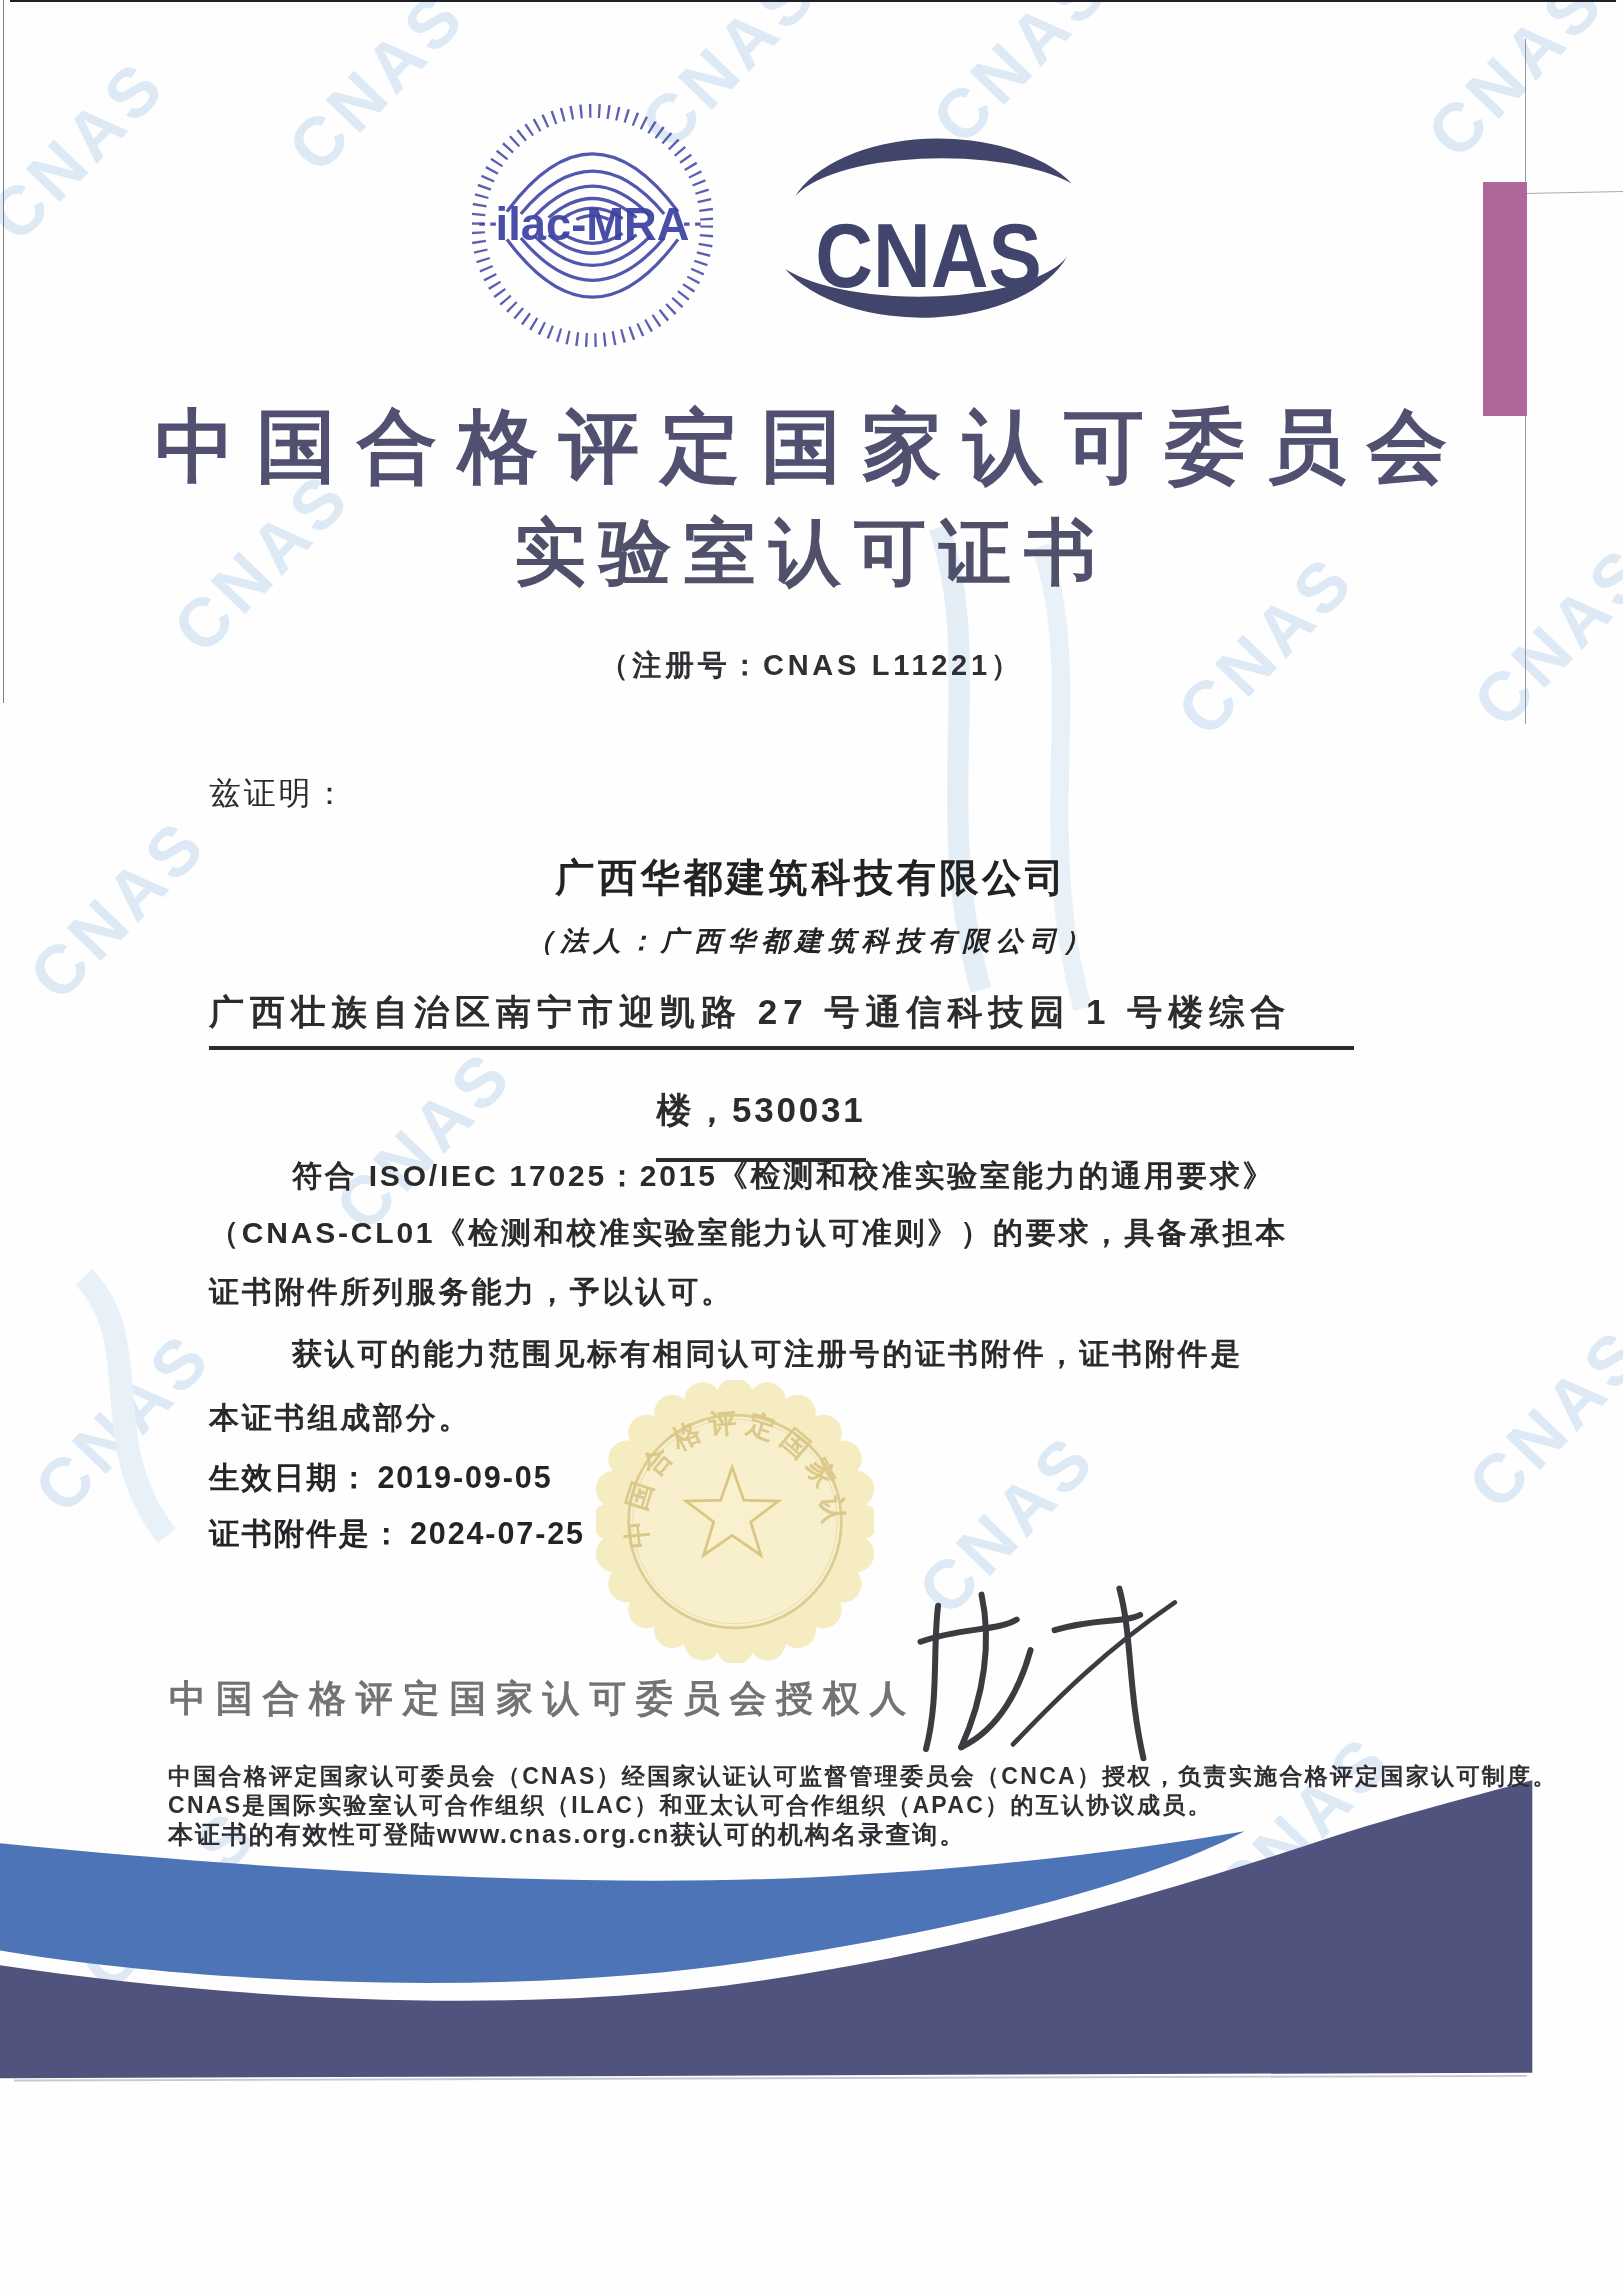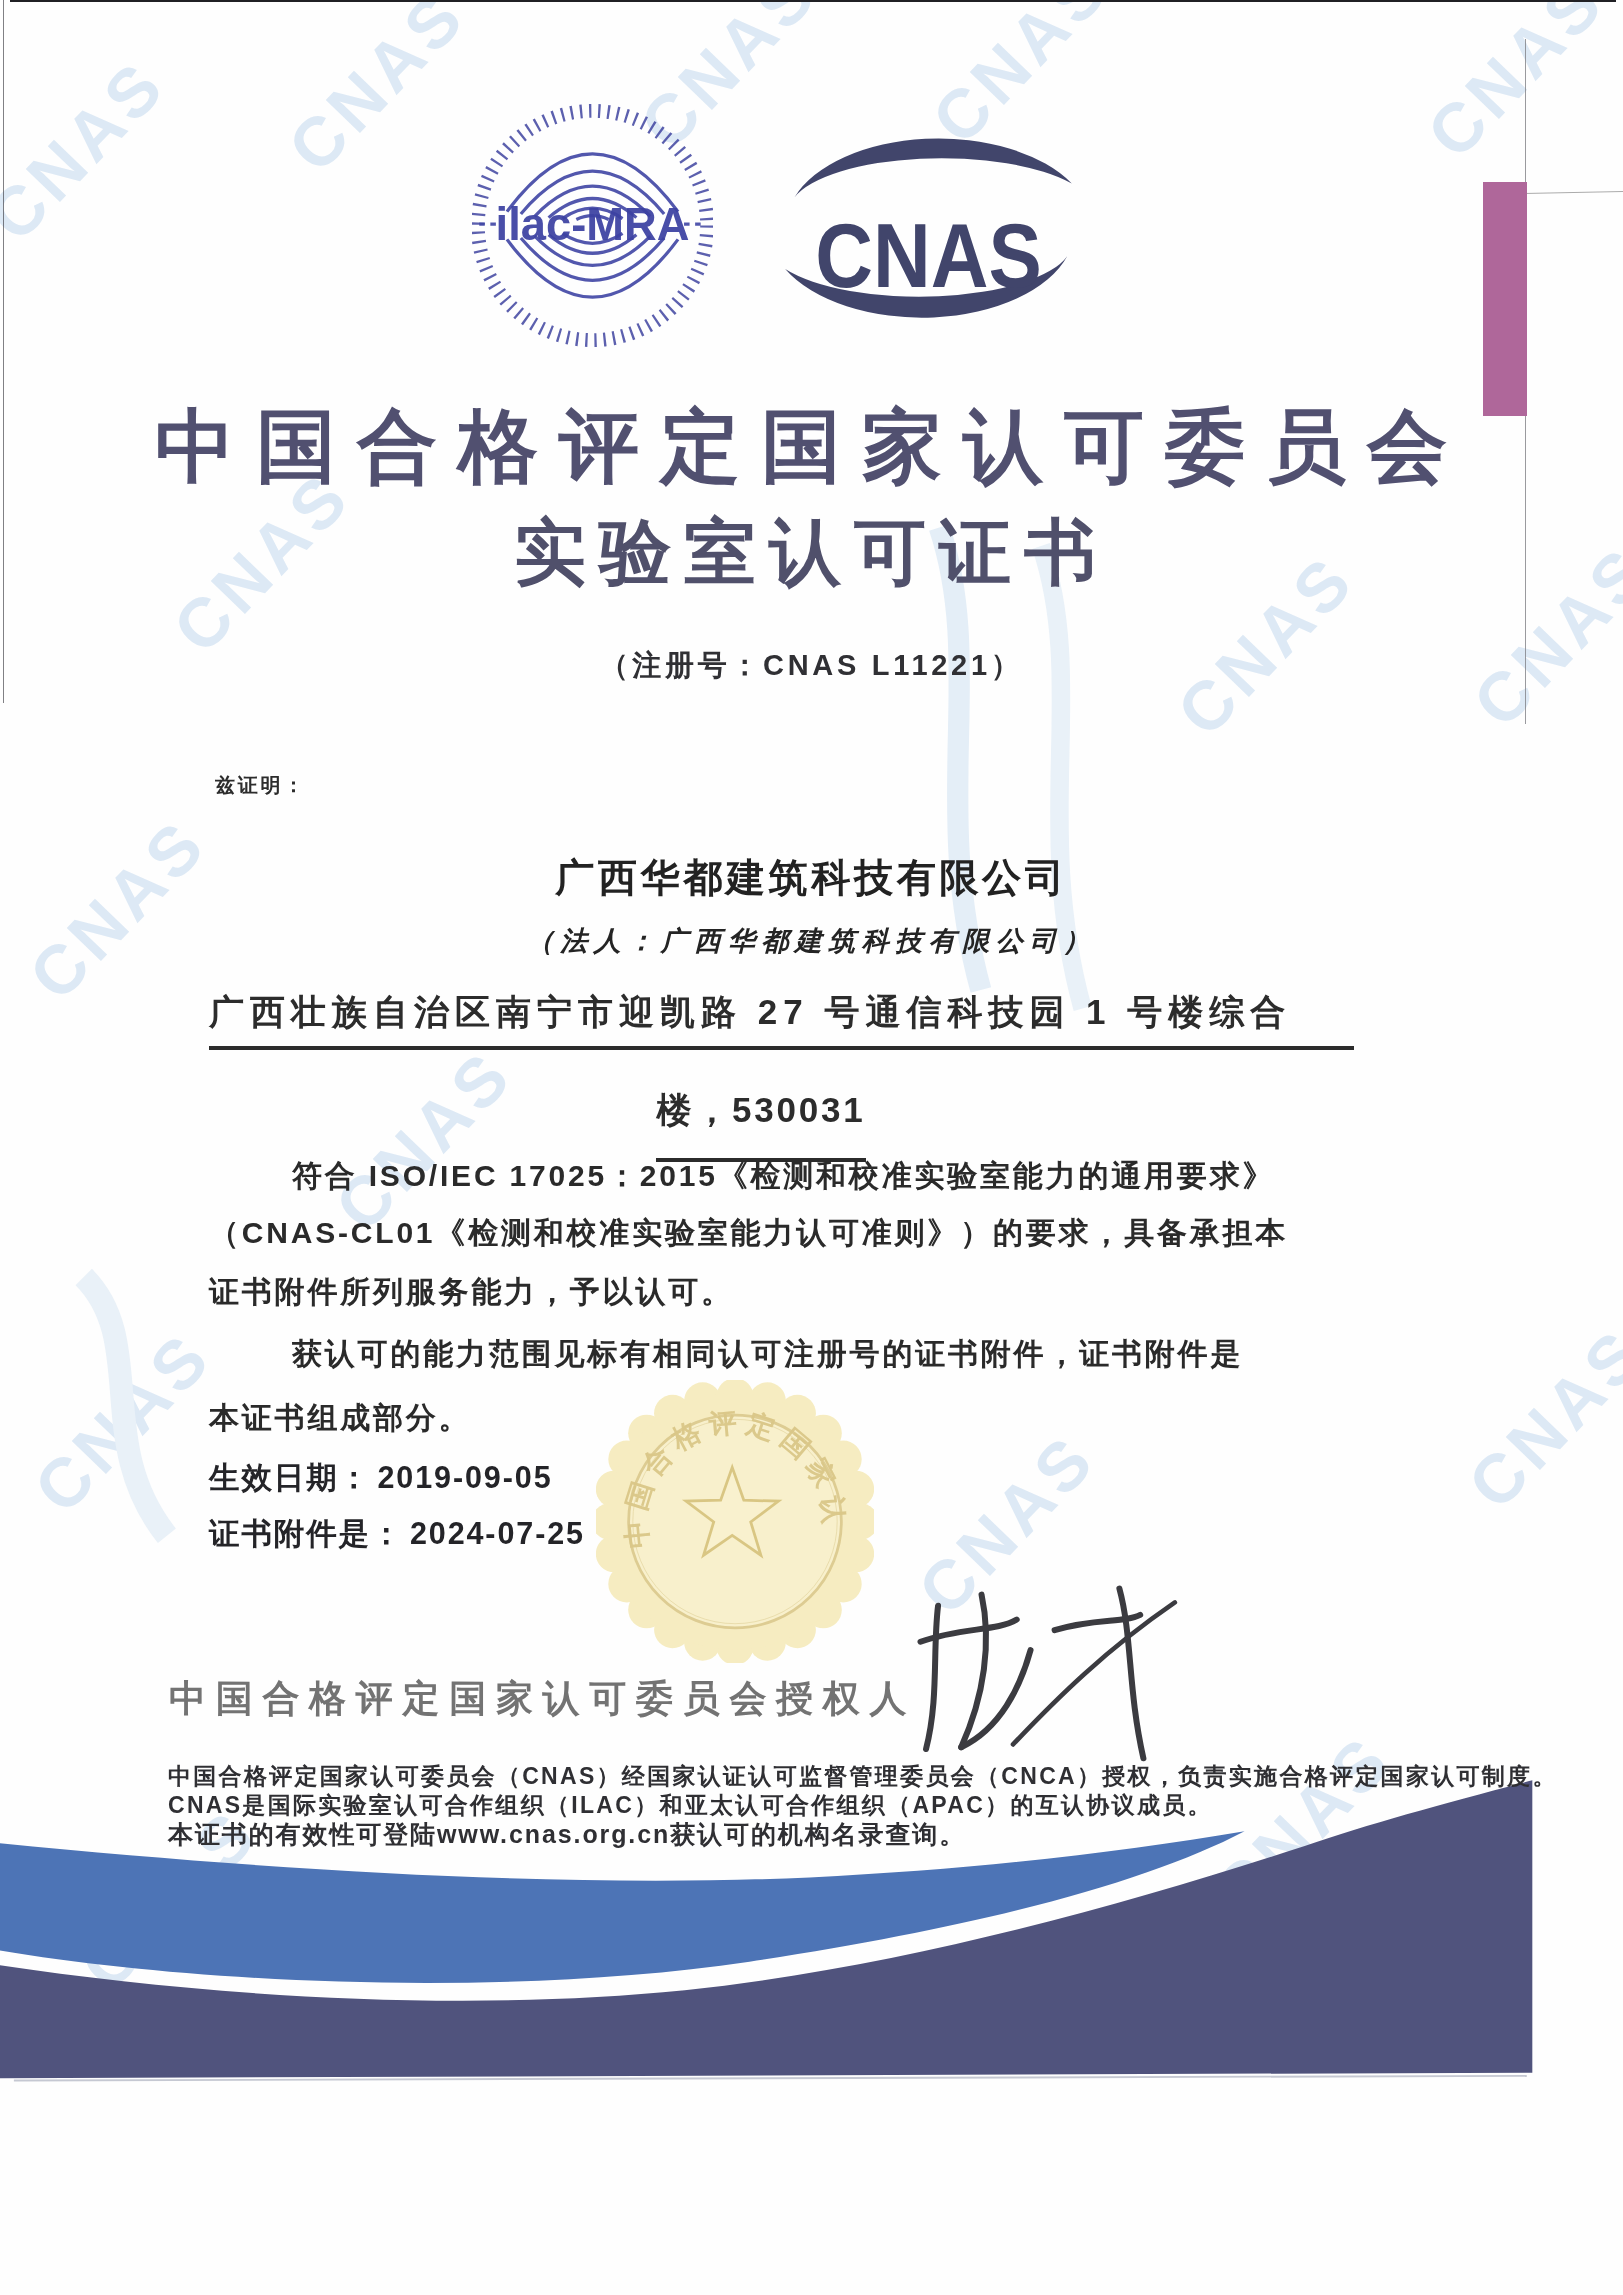--- a/index.html
+++ b/index.html
@@ -15,21 +15,21 @@
   .scan-left{left:2.8px;top:0;width:1.4px;height:703px;background:rgba(60,60,66,.65);z-index:5;}
   .scan-right{left:1525px;top:39px;width:1.4px;height:685px;background:rgba(120,120,126,.75);z-index:5;}
   .crease{left:1517px;top:192px;width:106px;height:1.4px;background:#ababab;transform:rotate(-1.2deg);z-index:5;}
   .pink-bar{left:1483px;top:182px;width:44px;height:234px;background:#af679a;z-index:6;}
   
   .centered{left:25px;width:1573px;text-align:center;z-index:3;}
   .centered2{left:0px;width:1522px;text-align:center;z-index:3;}
   .org-title{top:394px;font-size:80px;font-weight:700;letter-spacing:21px;color:#515070;white-space:nowrap;}
   .cert-title{top:505px;font-size:72px;font-weight:700;letter-spacing:13px;color:#50506b;white-space:nowrap;}
   .reg-line{top:646px;font-size:29px;font-weight:700;letter-spacing:3.7px;color:#303034;}
-  .certify{left:215px;top:772px;font-size:20px;font-weight:700;letter-spacing:2.8px;z-index:3;}
+  .certify{left:209px;top:772px;font-size:32px;font-weight:400;letter-spacing:2.8px;z-index:3;}
   .company{top:851px;font-size:39px;font-weight:700;letter-spacing:3.7px;color:#222;}
   .legal{top:923px;font-size:27px;font-weight:700;font-style:italic;letter-spacing:6.5px;color:#242424;text-align:center;}
   .addr1{left:209px;top:989px;width:1145px;font-size:35px;font-weight:700;letter-spacing:6px;
          border-bottom:4.6px solid #2b2b2b;padding-bottom:10.2px;z-index:3;white-space:nowrap;}
   .addr2{top:1087px;font-size:35px;font-weight:700;letter-spacing:2.8px;}
   .addr2 .ul{border-bottom:4.6px solid #2b2b2b;padding-bottom:24px;display:inline-block;}
   .bline{position:absolute;font-size:30px;font-weight:700;letter-spacing:2.8px;color:#2a2a2a;z-index:3;white-space:nowrap;}
   .dateline{position:absolute;left:209px;font-size:30.5px;font-weight:700;letter-spacing:1.9px;color:#242428;z-index:3;}
   .dateline .val{margin-left:6.5px;}
   .authorizer{position:absolute;left:169px;top:1674px;font-size:37px;font-weight:700;letter-spacing:9.7px;

